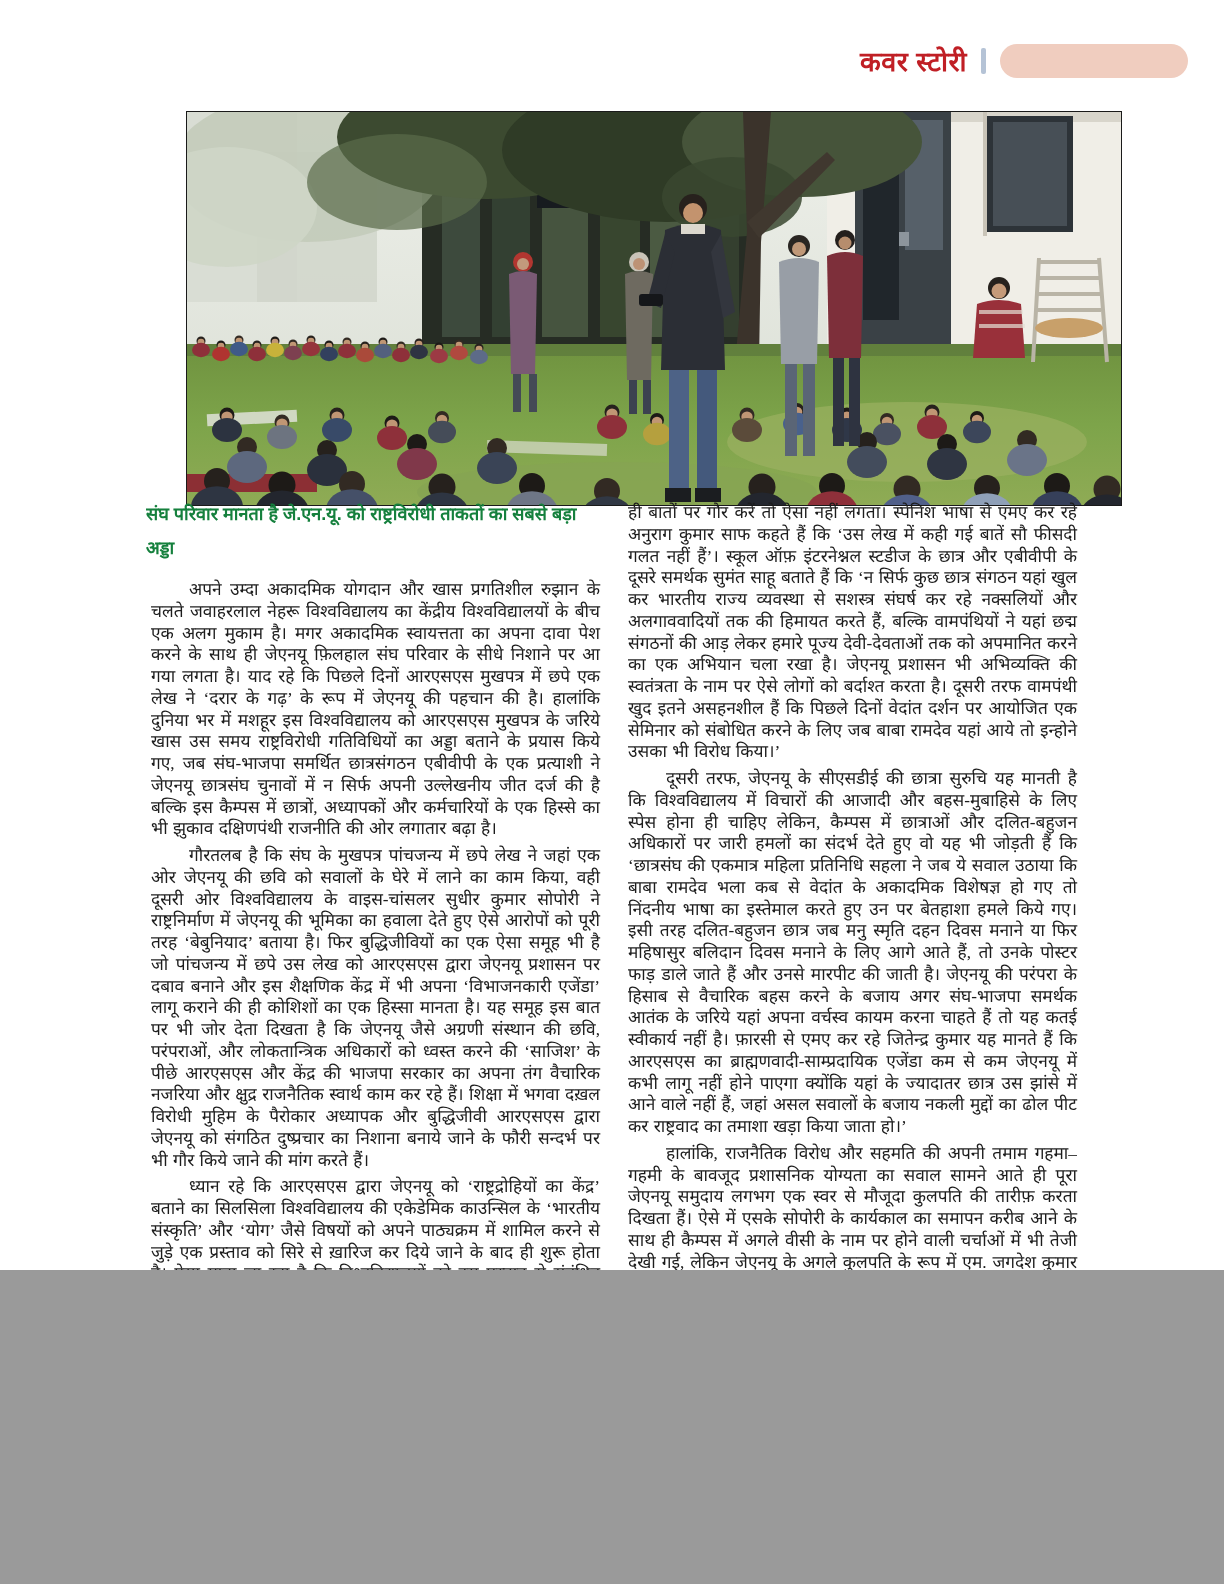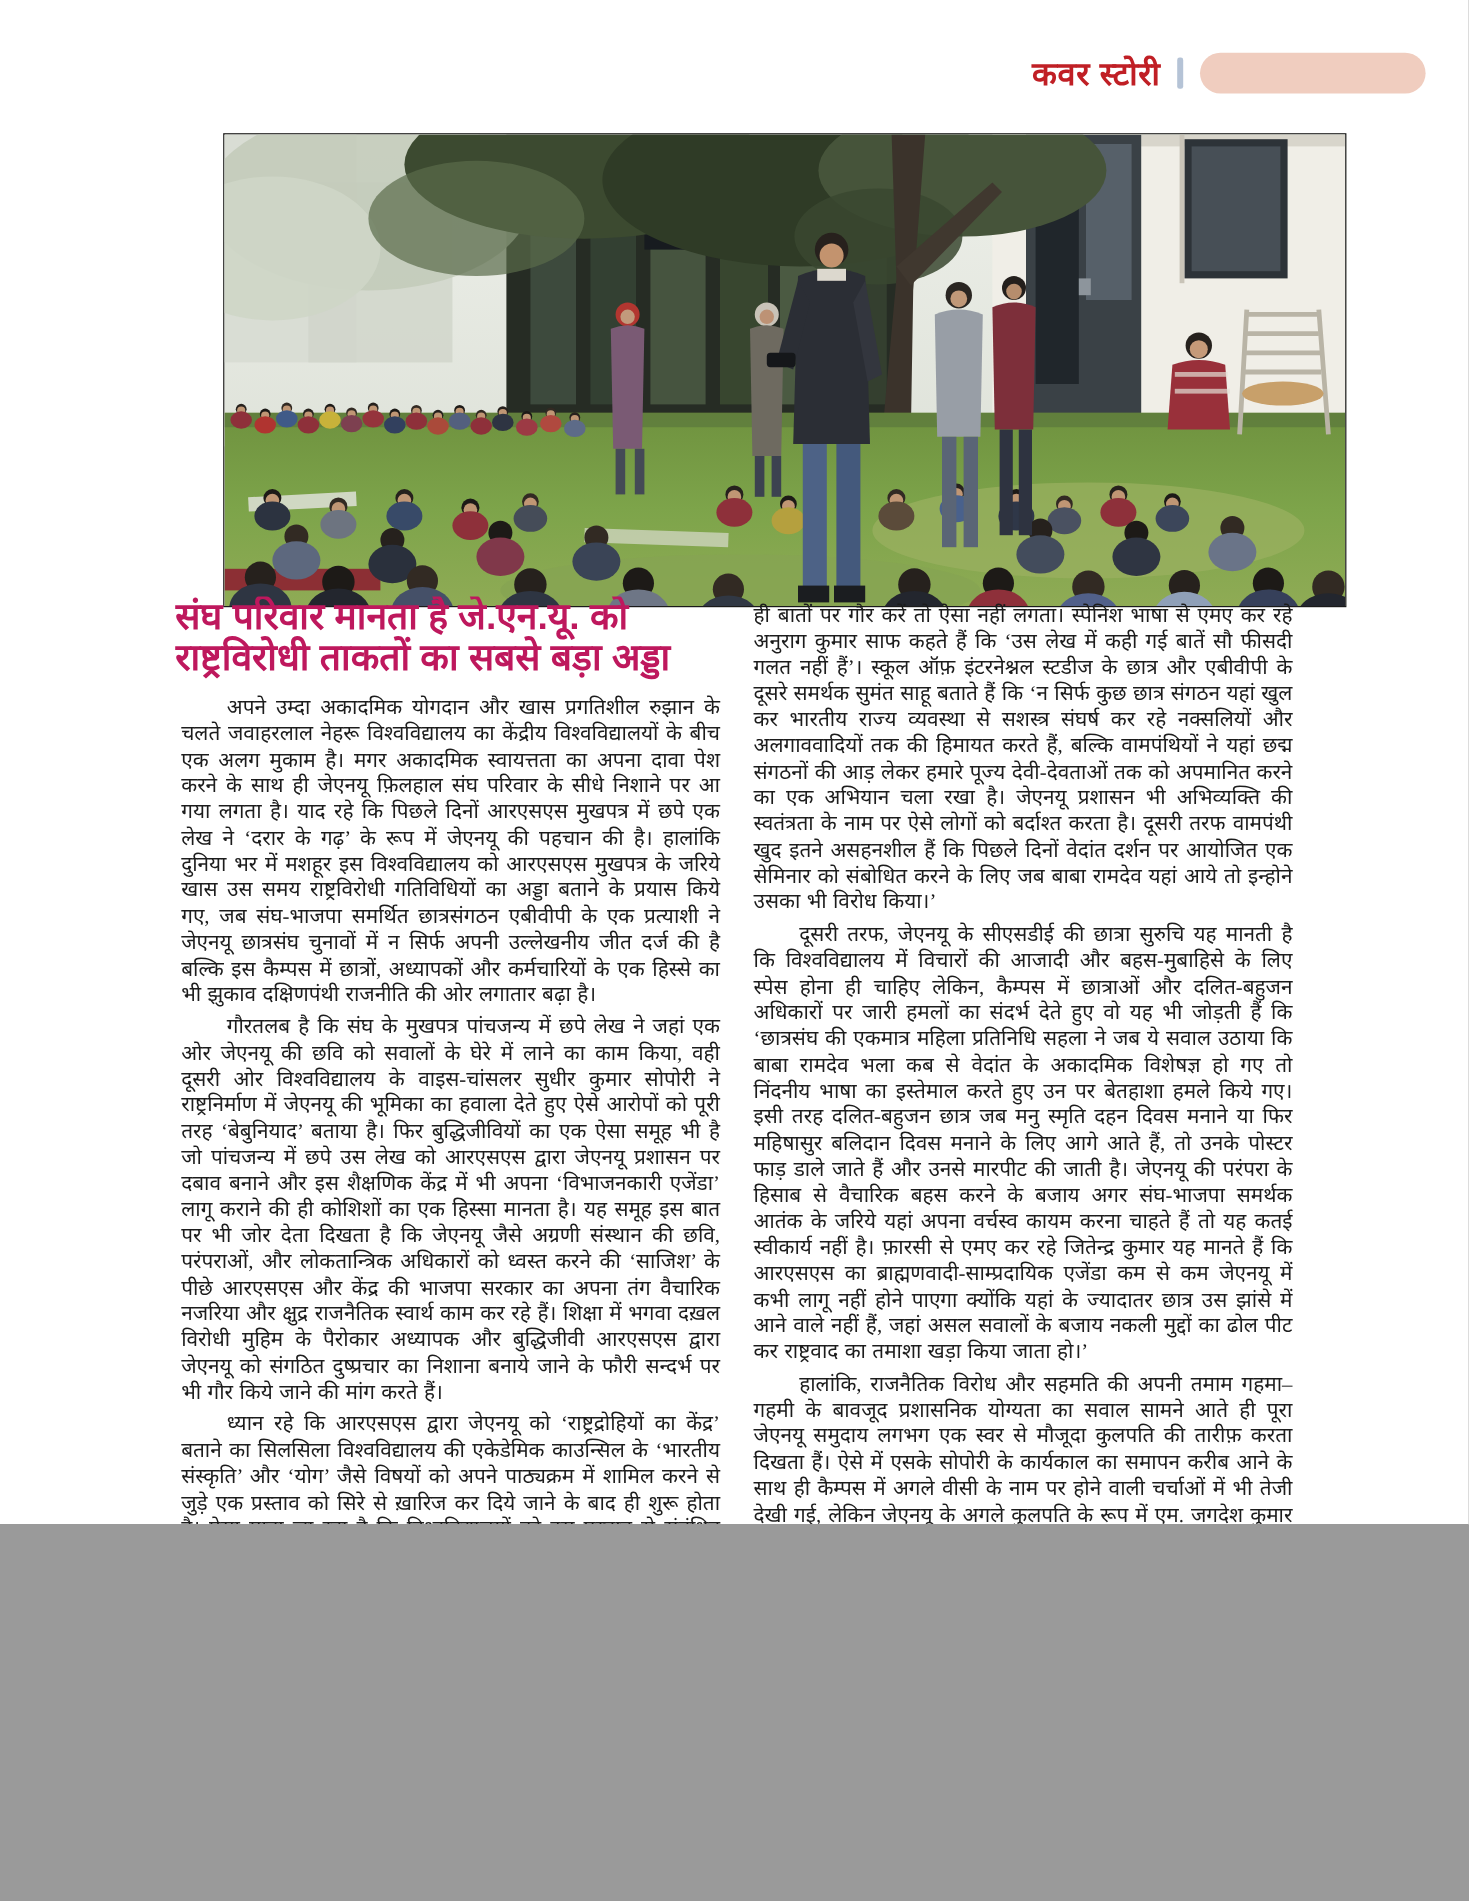--- a/index.html
+++ b/index.html
@@ -14,21 +14,21 @@
   
   .photo{position:absolute;left:146px;top:95px;width:934px;height:393px;border:1px solid #1a1a1a;
          overflow:hidden;background:#e8eae4;}
   .photo svg{display:block;}
   
   .content{position:absolute;left:146px;top:497px;width:936px;display:flex;gap:18px;}
   .col{width:459px;overflow:hidden;}
   .col.left{height:993px;}
   .col.right{height:985px;}
   .headline{font-family:"Liberation Sans","DejaVu Sans",sans-serif;font-weight:700;
-            font-size:31px;line-height:34px;margin:0 0 14px 0;color:#be185d;}
+            font-size:18px;line-height:34px;margin:0 0 14px 0;color:#15803d;}
   .col p{margin:5px;font-size:17.3px;line-height:21.75px;text-align:justify;text-indent:38px;
          word-spacing:1px;}
   .col p.no-indent{text-indent:0;}
   
   .footer-rule{position:absolute;left:30px;right:30px;top:1496px;height:2px;background:#2a2a2a;}
   .footer-row{position:absolute;top:1506px;right:32px;display:flex;align-items:center;gap:12px;}
   .footer-date{font-family:"Liberation Sans","DejaVu Sans",sans-serif;font-weight:700;
                font-size:17px;color:#111;}
   .logo-box{position:relative;height:30px;background:#3b82f6;border-radius:4px;
             display:flex;align-items:center;padding:0 12px 3px 20px;}

